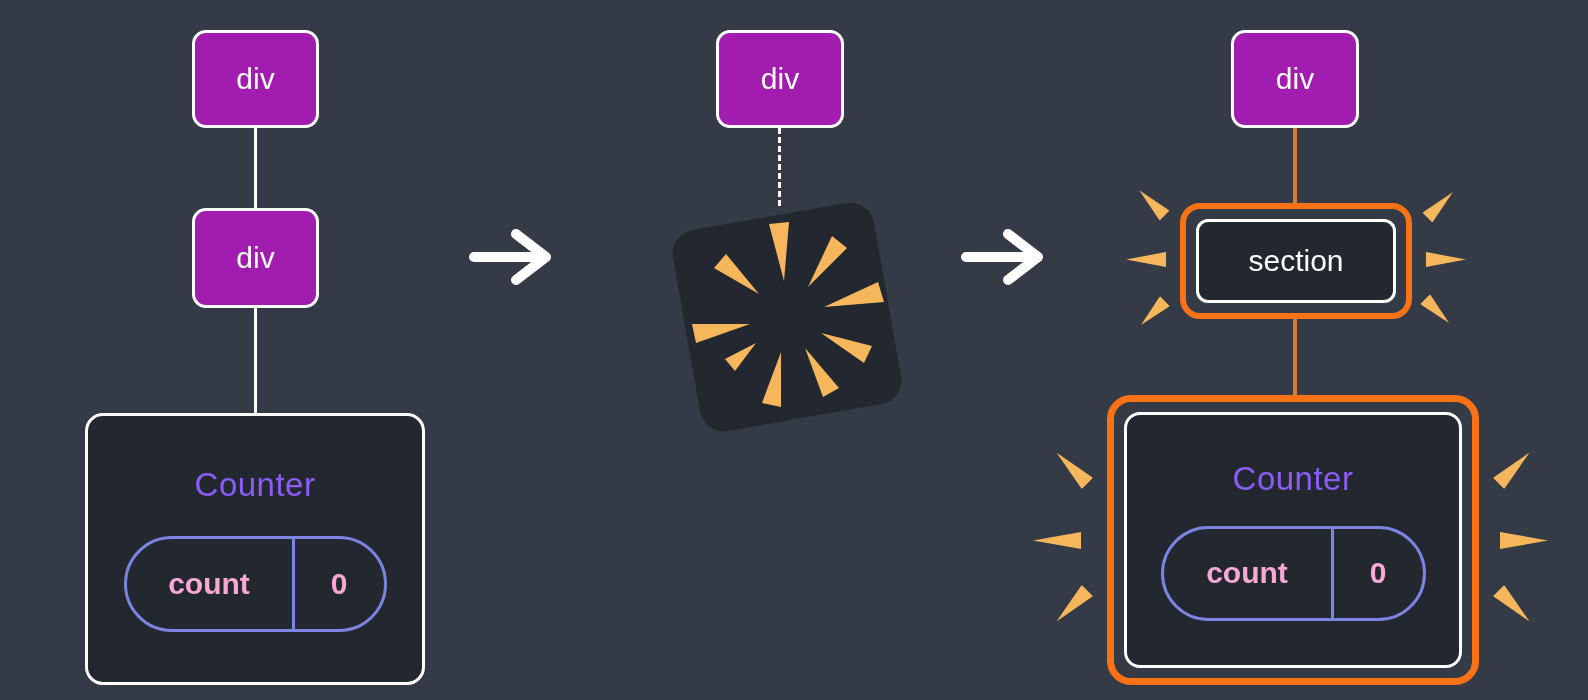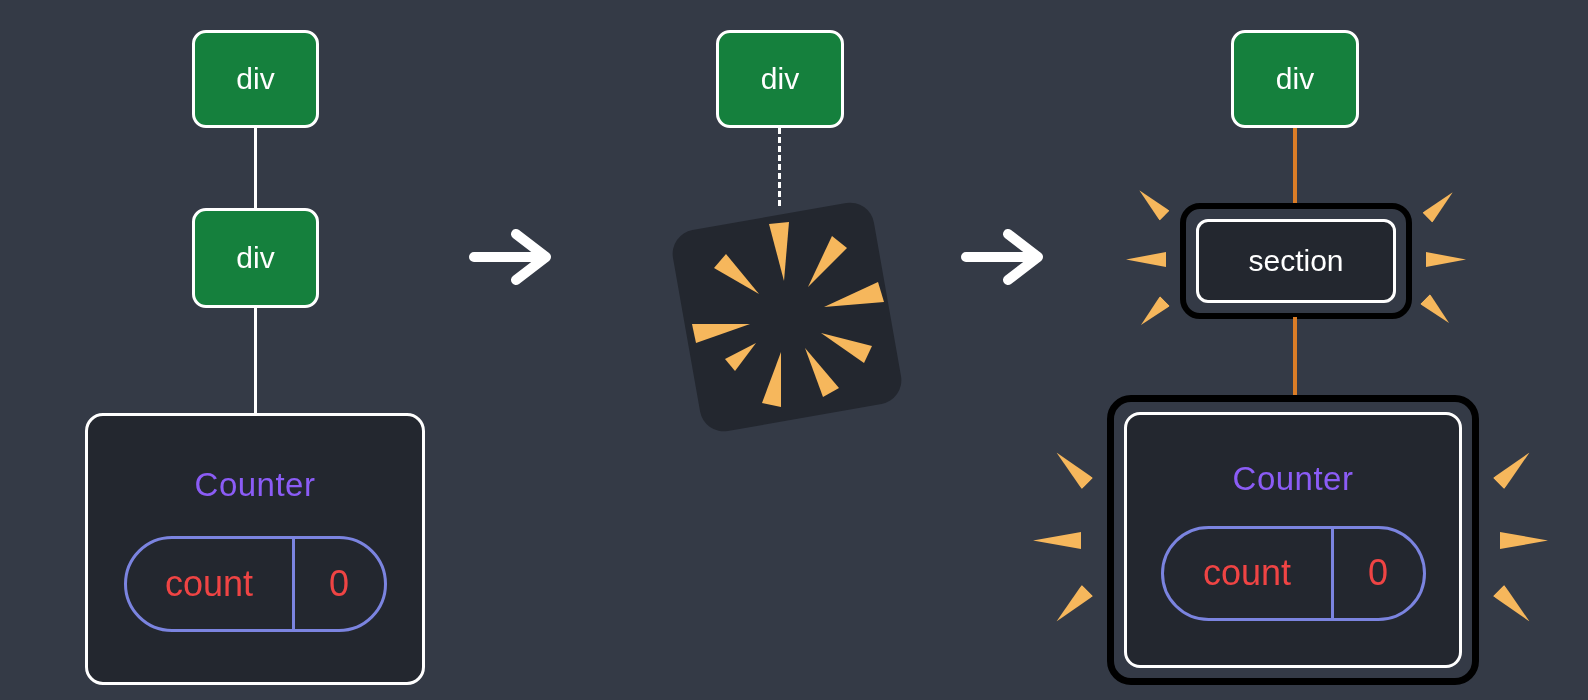--- a/index.html
+++ b/index.html
@@ -10,21 +10,21 @@
     position: relative;
     width: 1588px;
     height: 700px;
     background: #343a46;
     overflow: hidden;
   }
 
   
   .node {
     position: absolute;
-    background: #15803d;
+    background: #a21caf;
     border: 3px solid #ffffff;
     border-radius: 14px;
     color: #ffffff;
     font-size: 30px;
     display: flex;
     align-items: center;
     justify-content: center;
   }
 
   
@@ -60,41 +60,42 @@
     color: #8b5cf6;
     font-size: 33px;
     letter-spacing: 0.5px;
   }
 
   
   .pill {
     display: flex;
     border: 3px solid #7b84e0;
     border-radius: 60px;
-    color: #ef4444;
-    font-size: 36px;
+    color: #f9a8d4;
+    font-size: 30px;
+    font-weight: bold;
   }
   .pill-key {
     flex: 1;
     display: flex;
     align-items: center;
     justify-content: center;
   }
   .pill-val {
     width: 92px;
     border-left: 3px solid #7b84e0;
     display: flex;
     align-items: center;
     justify-content: center;
   }
 
   
   .hl-outer {
     position: absolute;
-    border: 6px solid #000000;
+    border: 6px solid #f97316;
     border-radius: 20px;
     padding: 10px;
   }
   .hl-inner {
     width: 100%;
     height: 100%;
     background: #23272f;
     border: 3px solid #ffffff;
     border-radius: 12px;
     display: flex;

